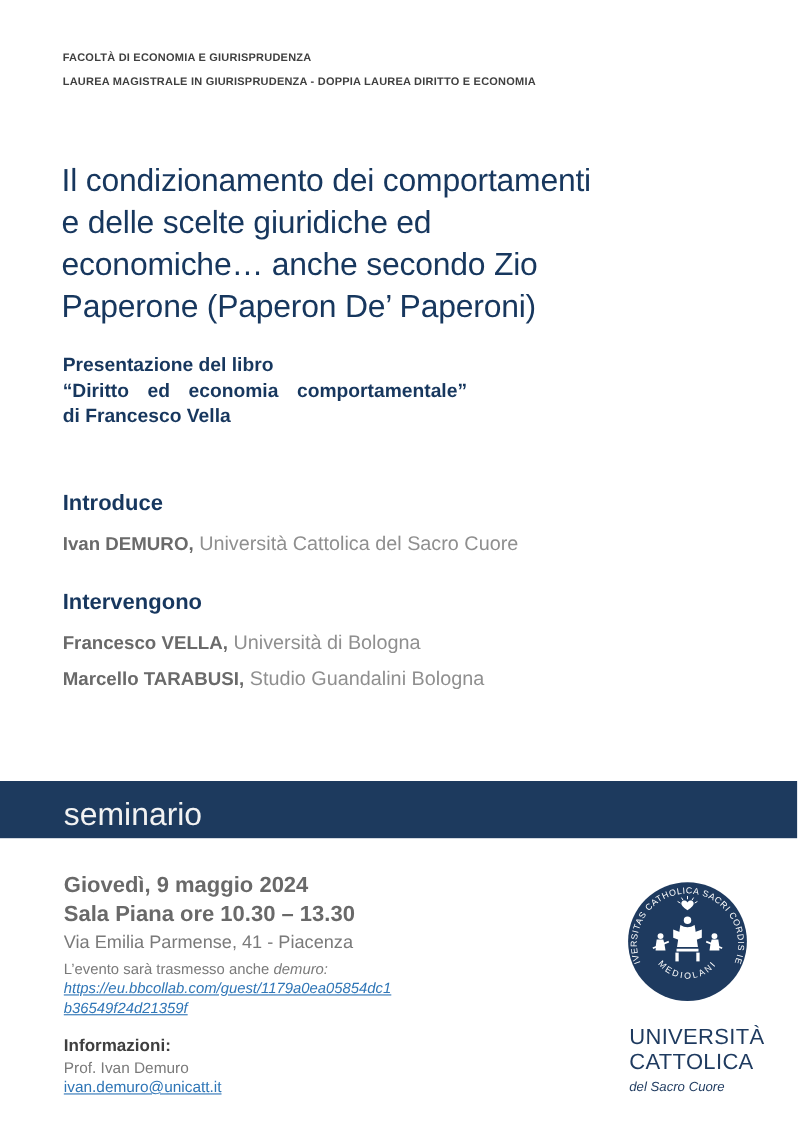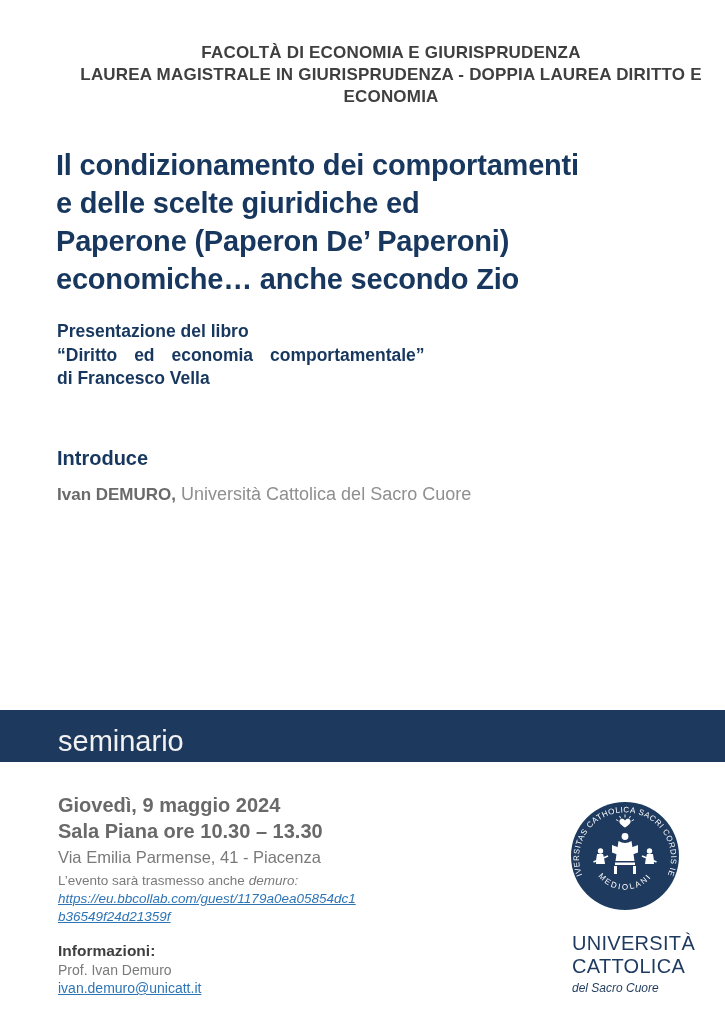--- a/index.html
+++ b/index.html
@@ -1,23 +1,23 @@
 <!DOCTYPE html>
 <html style="--navy: #17375e; --band-navy: #1d3a5e; --band-text: #f2f2f2; --seal-navy: #1e3a5f; --header-gray: #3f3f3f; --name-gray: #6a6a6a; --affiliation-gray: #8f8f8f; --detail-bold-gray: #696969; --detail-gray: #7a7a7a; --link-blue: #2e75b6; --info-dark: #3f3f3f;"><head>
 <meta charset="utf-8">
 <title>Document</title>
 <style>
   html,body{margin:0;padding:0;background:#ffffff;}
   body{font-family:"Liberation Sans",sans-serif;-webkit-font-smoothing:antialiased;}
   .page{position:relative;width:725px;height:1024px;background:#ffffff;overflow:hidden;}
 
-  .dept{position:absolute;left:57px;top:42px;font-weight:bold;font-size:17px;line-height:22px;
-        color:var(--header-gray,#3f3f3f);letter-spacing:0.2px;text-align:center;}
+  .dept{position:absolute;left:57px;top:42px;font-weight:bold;font-size:10px;line-height:22px;
+        color:var(--header-gray,#3f3f3f);letter-spacing:0.2px;}
 
-  .title{position:absolute;left:56px;top:146px;font-weight:bold;font-size:29px;line-height:38px;
+  .title{position:absolute;left:56px;top:146px;font-weight:normal;font-size:29px;line-height:38px;
          color:var(--navy,#17375e);letter-spacing:-0.2px;}
 
   .subtitle{position:absolute;left:57px;top:320px;font-weight:bold;font-size:17.5px;line-height:23.5px;
             color:var(--navy,#17375e);}
   .subtitle .spread{word-spacing:12px;}
 
   .section{position:absolute;left:57px;}
   #sec-introduce{top:446px;}
   #sec-intervengono{top:536px;}
   .section-label{font-weight:bold;font-size:20px;line-height:24px;color:var(--navy,#17375e);margin-bottom:8px;}
@@ -52,38 +52,49 @@
 <div class="page">
 
   <div class="dept">
     <div>FACOLTÀ DI ECONOMIA E GIURISPRUDENZA</div>
     <div>LAUREA MAGISTRALE IN GIURISPRUDENZA - DOPPIA LAUREA DIRITTO E ECONOMIA</div>
   </div>
 
   <div class="title">
     <div>Il condizionamento dei comportamenti</div>
     <div>e delle scelte giuridiche ed</div>
+    <div>economiche… anche secondo Zio</div>
     <div>Paperone (Paperon De’ Paperoni)</div>
-    <div>economiche… anche secondo Zio</div>
   </div>
 
   <div class="subtitle">
     <div>Presentazione del libro</div>
     <div class="spread">“Diritto ed economia comportamentale”</div>
     <div>di Francesco Vella</div>
   </div>
 
   <div class="section" id="sec-introduce">
     <div class="section-label">Introduce</div>
     <div class="speaker">
       <span class="name">Ivan DEMURO,</span>
       <span class="aff">Università Cattolica del Sacro Cuore</span>
     </div>
   </div>
 
+  <div class="section" id="sec-intervengono">
+    <div class="section-label">Intervengono</div>
+    <div class="speaker">
+      <span class="name">Francesco VELLA,</span>
+      <span class="aff">Università di Bologna</span>
+    </div>
+    <div class="speaker">
+      <span class="name">Marcello TARABUSI,</span>
+      <span class="aff">Studio Guandalini Bologna</span>
+    </div>
+  </div>
 
   <div class="band">
     <span class="band-label">seminario</span>
   </div>
 
   <div class="details">
     <div class="detail-strong">Giovedì, 9 maggio 2024</div>
     <div class="detail-strong">Sala Piana ore 10.30 – 13.30</div>
     <div class="detail-address">Via Emilia Parmense, 41 - Piacenza</div>
     <div class="stream-note">

